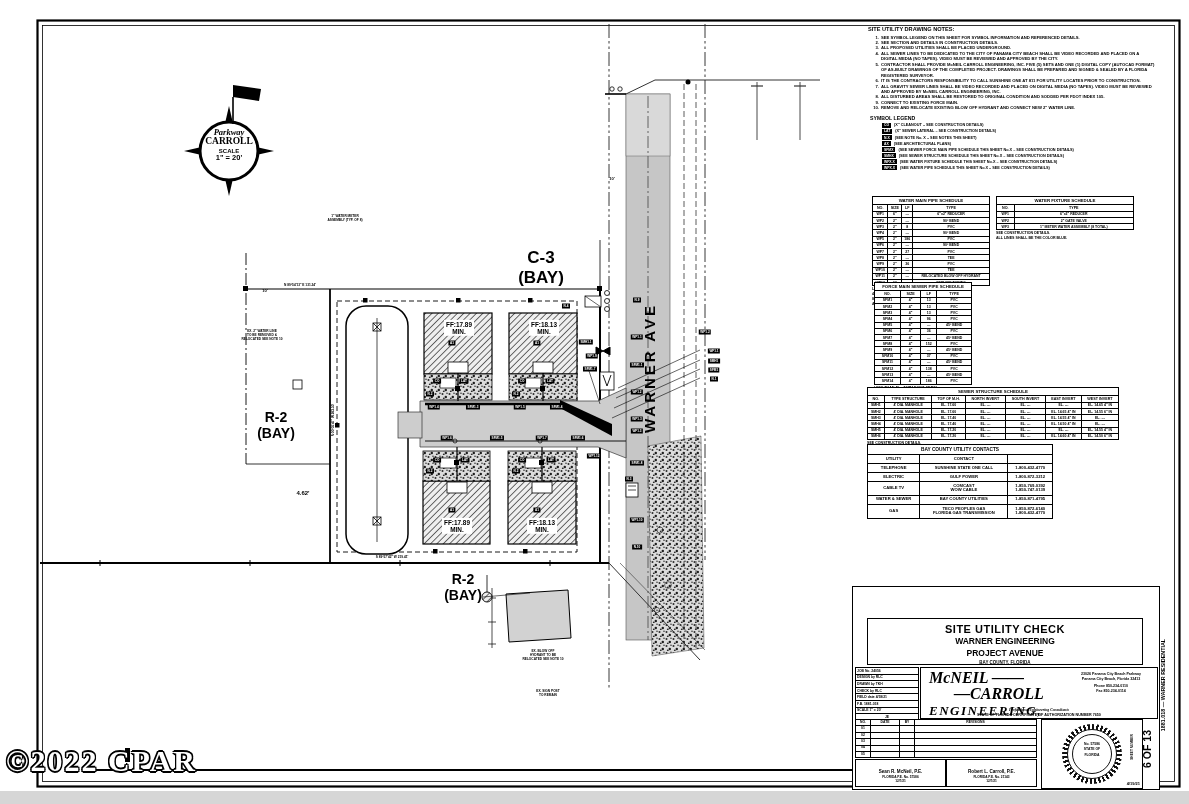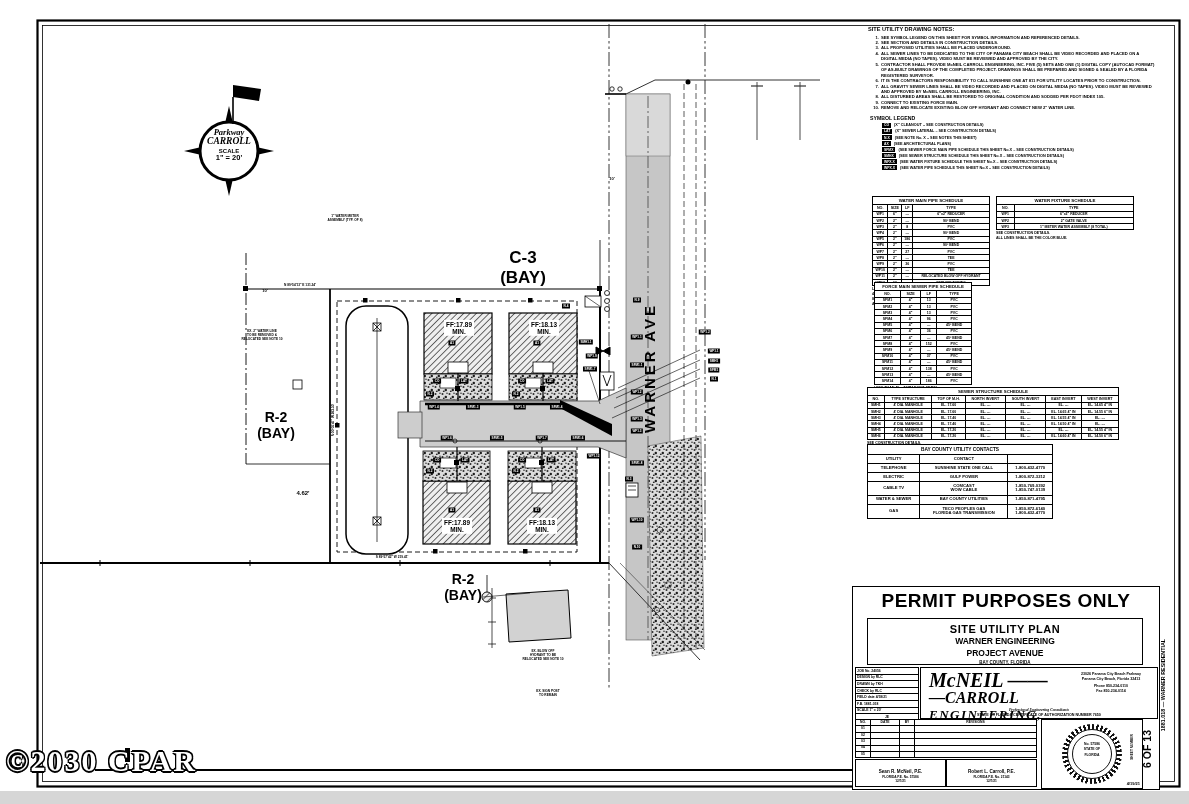--- a/index.html
+++ b/index.html
@@ -34,22 +34,22 @@
   .tb-titlebox{position:absolute;left:14px;top:31px;width:274px;height:45px;border:1px solid #000;text-align:center;}
   .tb-t1{font-size:11px;font-weight:bold;margin-top:4px;letter-spacing:0.5px;}
   .tb-t2{font-size:8.5px;font-weight:bold;margin-top:1px;}
   .tb-t3{font-size:8.5px;font-weight:bold;margin-top:2px;}
   .tb-t4{font-size:4.5px;font-weight:bold;margin-top:1.5px;}
   .jobinfo{position:absolute;left:2px;top:80px;width:62px;border:0.8px solid #000;}
   .jobinfo div{border-bottom:0.7px solid #000;font-size:3.4px;font-weight:bold;padding:0.8px 1px;white-space:nowrap;overflow:hidden;}
   .jobinfo div:last-child{border-bottom:none;text-align:center;}
   .logobox{position:absolute;left:67px;top:80px;width:236px;height:50px;border:1px solid #000;}
   .logo-left{position:absolute;left:8px;top:2px;width:140px;font-family:"Liberation Serif",serif;font-style:italic;font-weight:bold;line-height:1;}
-  .logo1{font-size:20px;}
-  .logo2{font-size:16px;margin-top:0px;}
+  .logo1{font-size:16px;}
+  .logo2{font-size:16px;margin-top:0px;text-align:center;}
   .logo3{font-size:13px;letter-spacing:1.5px;margin-top:1.5px;}
   .logo-right{position:absolute;right:3px;top:4px;width:86px;text-align:center;font-size:3.6px;font-weight:bold;line-height:1.4;}
   .logo-bottom{position:absolute;left:0;bottom:1px;width:100%;text-align:center;line-height:1.2;}
   .logo-tag{font-size:3.8px;font-style:italic;font-weight:bold;font-family:"Liberation Serif",serif;}
   .logo-cert{font-size:3.7px;font-weight:bold;}
   #revtable{position:absolute;left:2px;top:132px;width:182px;}
   #revtable th,#revtable td{font-size:3.4px;height:5.4px;padding:0 1px;}
   #revtable td:nth-child(1){width:12px;}
   #revtable td:nth-child(2){width:26px;}
   #revtable td:nth-child(3){width:12px;}
@@ -80,21 +80,21 @@
       font-weight:bold;font-size:15px;letter-spacing:3px;white-space:nowrap;}
   .tag{position:absolute;transform:translate(-50%,-50%);background:#000;color:#fff;font-size:3.1px;
        line-height:1.1;padding:0.8px 1.6px;font-weight:bold;white-space:nowrap;}
   .micro{position:absolute;transform:translate(-50%,0);font-size:3.2px;font-weight:bold;line-height:1.2;
          white-space:pre-line;text-align:center;}
   .micro.rot{transform:translate(-50%,-50%) rotate(-90deg);}
   .micro.dim{font-size:6px;}
   .micro.dim2{font-size:4px;}
   .compass-text{position:absolute;left:193px;top:128px;width:72px;text-align:center;line-height:1.05;}
   .ct1{font-family:"Liberation Serif",serif;font-style:italic;font-weight:bold;font-size:8.5px;}
-  .ct2{font-family:"Liberation Serif",serif;font-style:italic;font-weight:bold;font-size:9.5px;}
+  .ct2{font-family:"Liberation Serif",serif;font-weight:bold;font-size:9.5px;}
   .ct3{font-size:6px;font-weight:bold;margin-top:1px;}
   .ct4{font-size:7.5px;font-weight:bold;}
 
   .watermark{position:absolute;left:6px;top:744px;font-family:"Liberation Serif",serif;font-weight:bold;
      font-size:30px;letter-spacing:2px;color:#fff;
      text-shadow:-1.4px -1.4px 0 #000,1.4px -1.4px 0 #000,-1.4px 1.4px 0 #000,1.4px 1.4px 0 #000,0 1.6px 0 #000,0 -1.6px 0 #000;}
   .bottom-strip{position:absolute;left:0;top:791px;width:1189px;height:13px;background:#d6d6d6;}
 </style>
 </head>
 <body>
@@ -681,23 +681,22 @@
           <td>TECO PEOPLES GAS
 FLORIDA GAS TRANSMISSION</td>
           <td>1-850-872-6140
 1-800-432-4770</td>
         </tr>
       </tbody>
     </table>
   </div>
 
 <div class="tb">
-  <div class="permit">PERMIT PURPOSES ONLY</div>
   <div class="tb-titlebox">
-    <div class="tb-t1">SITE UTILITY PLAN</div>
+    <div class="tb-t1">SITE UTILITY CHECK</div>
     <div class="tb-t2">WARNER ENGINEERING</div>
     <div class="tb-t3">PROJECT AVENUE</div>
     <div class="tb-t4">BAY COUNTY, FLORIDA</div>
   </div>
   <div class="jobinfo">
 
   <div>JOB No. 24056</div>
       <div>DESIGN by RLC</div>
       <div>DRAWN by TKH</div>
       <div>CHECK by RLC</div>
@@ -798,21 +797,21 @@
 <div class="road-label">WARNER AVE</div>
 
 <div class="compass-text">
   <div class="ct1">Parkway</div>
   <div class="ct2">CARROLL</div>
   <div class="ct3">SCALE</div>
   <div class="ct4">1" = 20'</div>
 </div>
 
 <div id="zone-layer">
-    <div class="zone" style="left: 523px; top: 268px; font-size: 17px;">
+    <div class="zone" style="left: 541px; top: 268px; font-size: 17px;">
       <div>C-3</div>
       <div>(BAY)</div>
     </div>
     <div class="zone" style="left: 276px; top: 425px; font-size: 14px;">
       <div>R-2</div>
       <div>(BAY)</div>
     </div>
     <div class="zone" style="left: 463px; top: 587px; font-size: 14px;">
       <div>R-2</div>
       <div>(BAY)</div>
@@ -894,14 +893,14 @@
     <div class="tag" style="left: 430px; top: 471px;">N.2</div>
     <div class="tag" style="left: 516px; top: 471px;">N.2</div>
     <div class="tag" style="left: 452px; top: 343px;">A1</div>
     <div class="tag" style="left: 537px; top: 343px;">A1</div>
     <div class="tag" style="left: 452px; top: 510px;">A1</div>
     <div class="tag" style="left: 537px; top: 510px;">A1</div>
     <div class="tag" style="left: 594px; top: 456px;">WP1.12</div>
     <div class="tag" style="left: 629px; top: 479px;">N.3</div>
   </div>
 
-<div class="watermark">©2030 CPAR</div>
+<div class="watermark">©2022 CPAR</div>
 <div class="bottom-strip"></div>
 
 </body></html>

